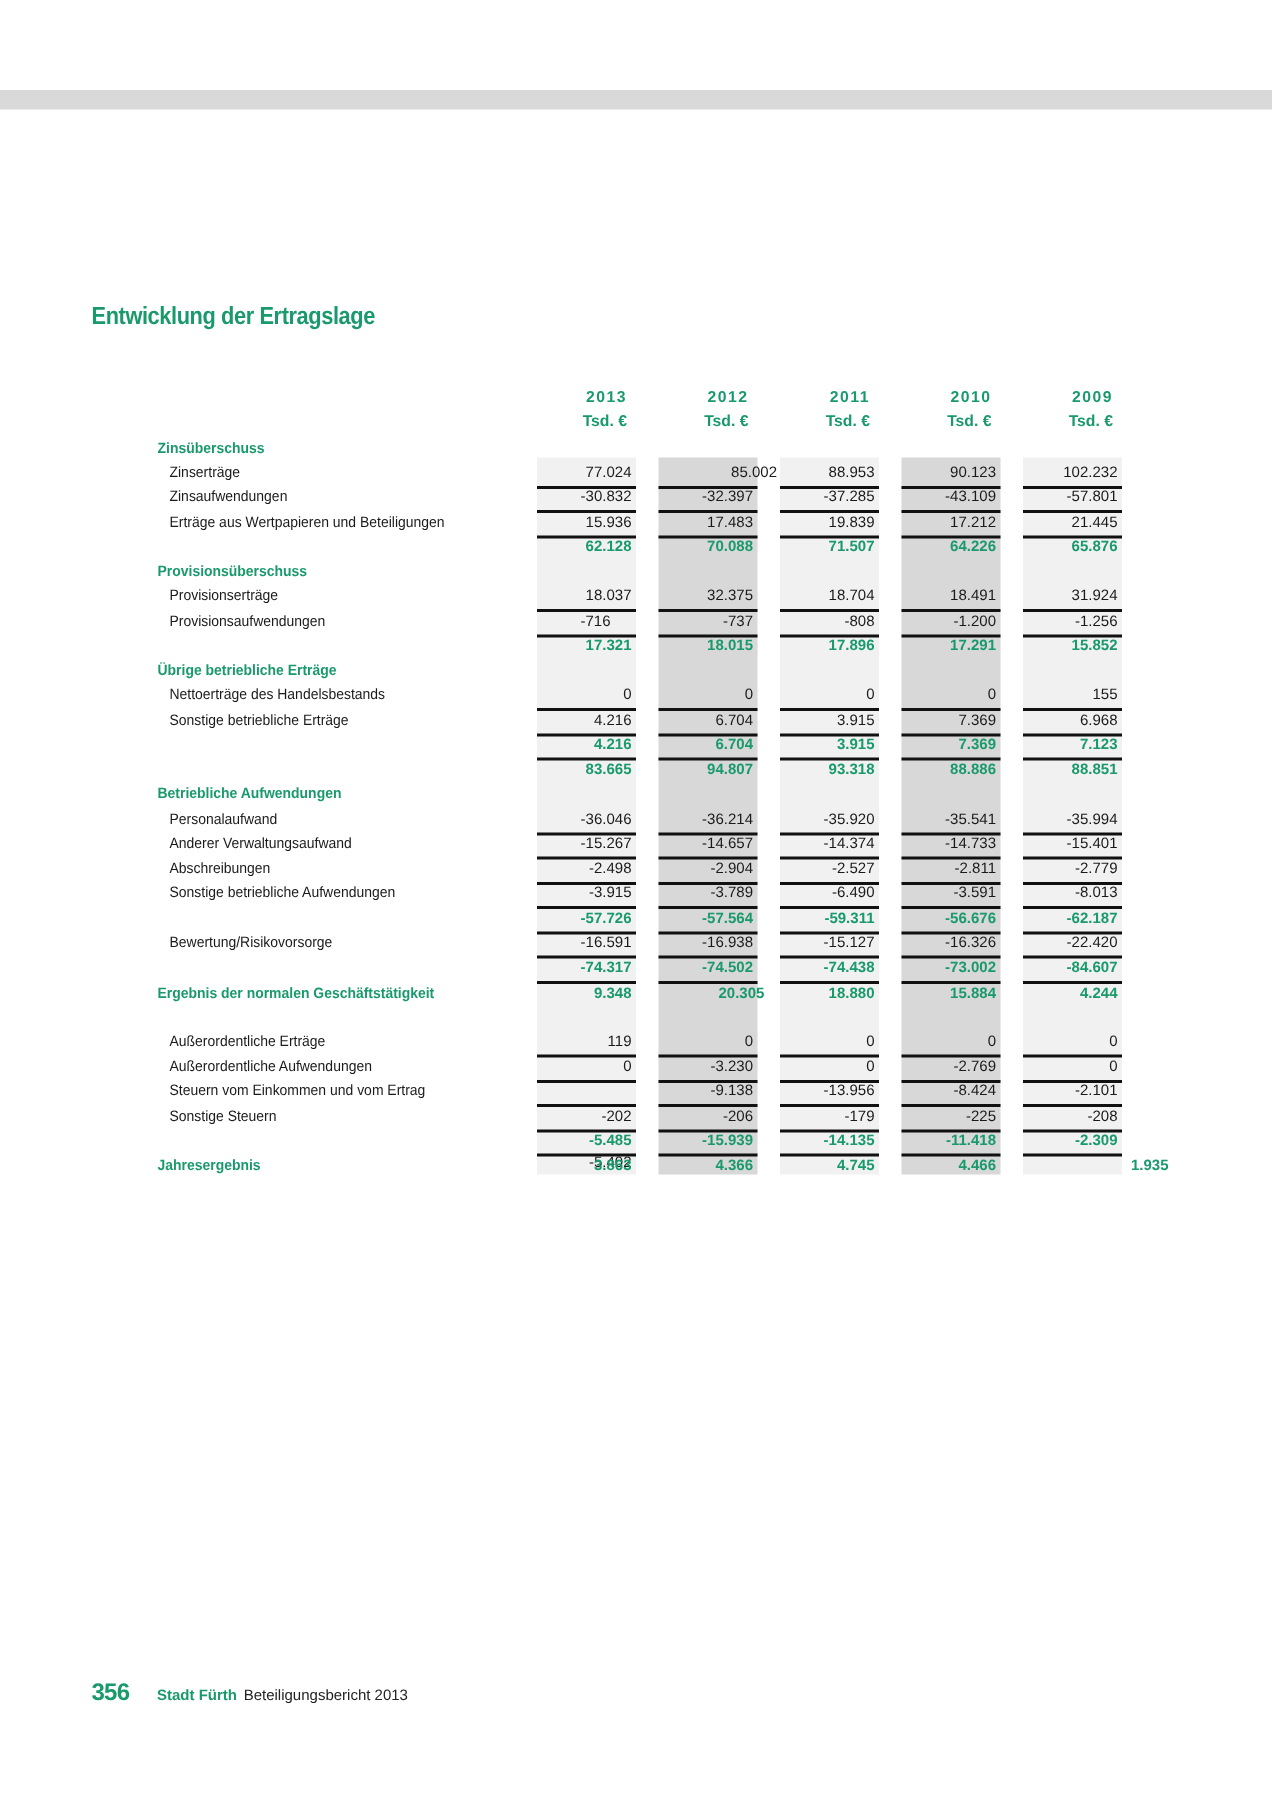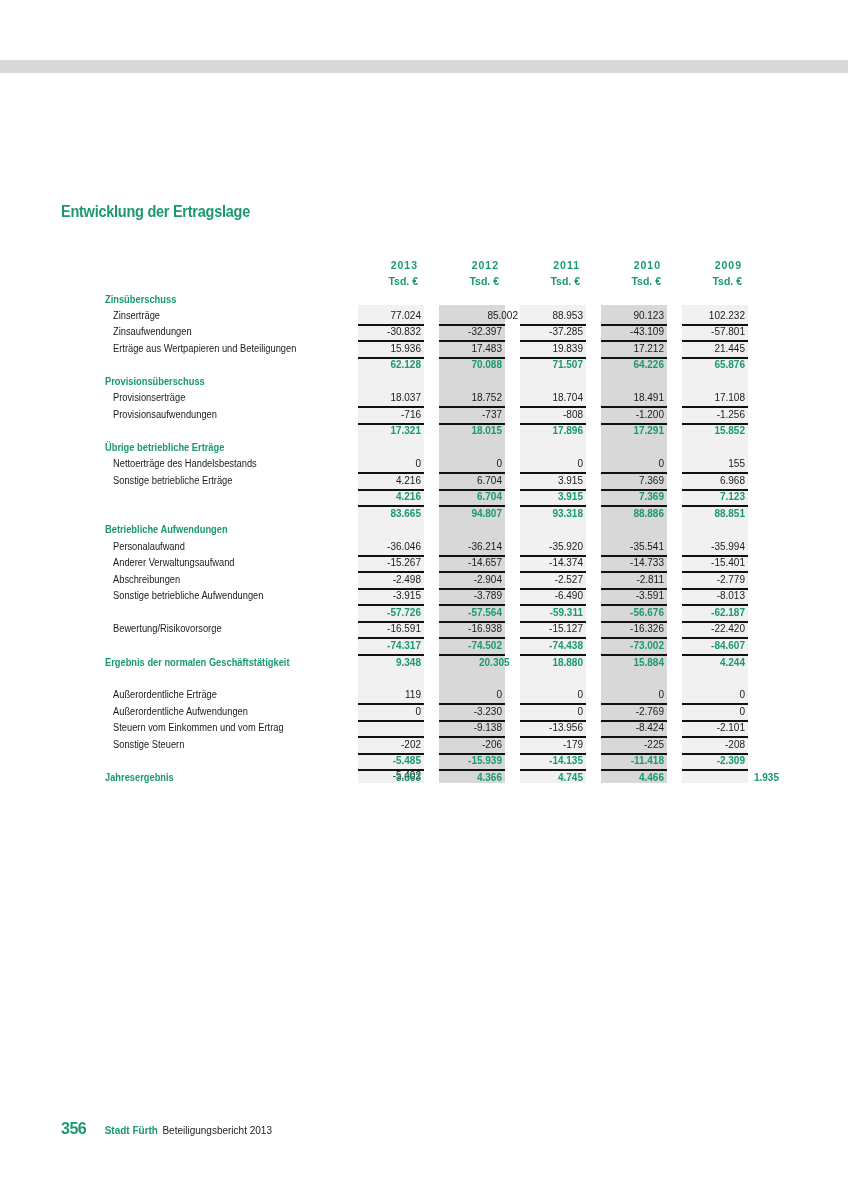--- a/index.html
+++ b/index.html
@@ -107,32 +107,32 @@
       <span class="val" style="left: 601px;">64.226</span>
       <span class="val" style="left: 682px;">65.876</span>
     </div>
     <div class="row section" style="top: 374px;">
       <span class="label">Provisionsüberschuss</span>
     </div>
     <div class="row" style="top: 390px;">
       <span class="label">Provisionserträge</span>
       <span class="val" style="left: 358px;">18.037</span>
       <div class="line" style="left: 358px;"></div>
-      <span class="val" style="left: 439px;">18.752</span>
+      <span class="val" style="left: 439px;">32.375</span>
       <div class="line" style="left: 439px;"></div>
       <span class="val" style="left: 520px;">18.704</span>
       <div class="line" style="left: 520px;"></div>
       <span class="val" style="left: 601px;">18.491</span>
       <div class="line" style="left: 601px;"></div>
-      <span class="val" style="left: 682px;">17.108</span>
+      <span class="val" style="left: 682px;">31.924</span>
       <div class="line" style="left: 682px;"></div>
     </div>
     <div class="row" style="top: 407px;">
       <span class="label">Provisionsaufwendungen</span>
-      <span class="val" style="left: 358px;">-716</span>
+      <span class="val" style="left: 344px;">-716</span>
       <div class="line" style="left: 358px;"></div>
       <span class="val" style="left: 439px;">-737</span>
       <div class="line" style="left: 439px;"></div>
       <span class="val" style="left: 520px;">-808</span>
       <div class="line" style="left: 520px;"></div>
       <span class="val" style="left: 601px;">-1.200</span>
       <div class="line" style="left: 601px;"></div>
       <span class="val" style="left: 682px;">-1.256</span>
       <div class="line" style="left: 682px;"></div>
     </div>

